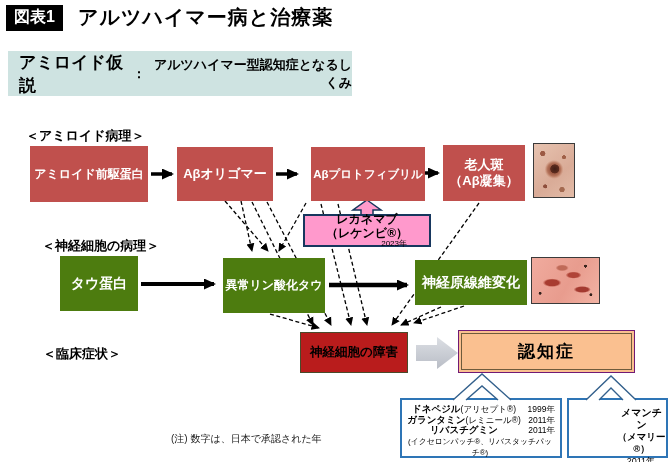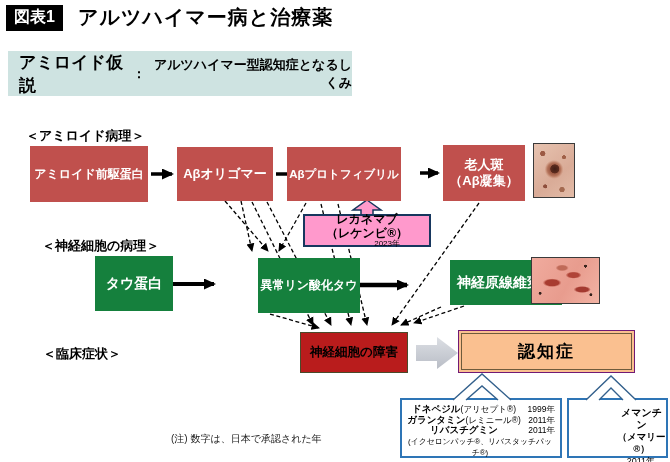--- a/index.html
+++ b/index.html
@@ -22,29 +22,29 @@
   .banner-title { font-size:17px; font-weight:bold; }
   .banner-colon { font-size:13px; font-weight:bold; margin:0 3px 0 4px; }
   .banner-sub { font-size:13px; font-weight:bold;text-align:right; }
 
   .section-label { font-size:13px; font-weight:bold; white-space:nowrap; }
 
   .box { display:flex; flex-direction:column; align-items:center; justify-content:center;
          text-align:center; box-sizing:border-box; font-weight:bold; line-height:1.25;
          white-space:nowrap; }
   .red  { background:#C0504D; color:#fff; }
-  .blue { background:#15803d; color:#fff;margin-left:35px; }
+  .blue { background:#4d7c0f; color:#fff; }
 
   .pink-box { left:303px; top:214px; width:128px; height:33px; background:#FF99CC;
               border:2px solid #17375E; box-sizing:border-box;
               display:flex; flex-direction:column; align-items:center; justify-content:center;
               font-weight:bold; line-height:1.1; }
   .pink-l1 { font-size:12px; }
   .pink-l2 { font-size:12px; display:flex; align-items:flex-end;flex-direction:column; }
-  .pink-year { font-size:8px; font-weight:normal; margin:0 8px -1px 1px; }
+  .pink-year { font-size:8px; font-weight:normal; margin:0 1px -1px 1px; }
 
   .yellow-box { left:300px; top:332px; width:108px; height:41px; background:#b91c1c;
                 border:1.4px solid #4A4A2A; font-size:12.5px; }
   .dementia-box { left:458px; top:330px; width:177px; height:43px; background:#FAC090;
                   border:1px solid #701a75;
                   box-shadow: inset 0 0 0 2px #FAC090, inset 0 0 0 3px #6e5b3c;
                   font-size:17px; letter-spacing:2px; }
 
   .drug-box { background:#fff; border:2px solid #2E75B6; box-sizing:border-box;padding-left:48px; }
   .drug-left { left:400px; top:398px; width:162px; height:60px; padding:4px 5px 2px 3px; }
@@ -136,21 +136,21 @@
   <span class="banner-colon">：</span>
   <span class="banner-sub">アルツハイマー型認知症となるしくみ</span>
 </div>
 
 <div class="abs section-label" style="left:26px; top:127px;">＜アミロイド病理＞</div>
 <div class="abs section-label" style="left:22px; top:237px;margin-left:20px;">＜神経細胞の病理＞</div>
 <div class="abs section-label" style="left:43px; top:345px;">＜臨床症状＞</div>
 
 <div class="abs box red" style="left:30px; top:146px; width:118px; height:56px; font-size:12px;">アミロイド前駆蛋白</div>
 <div class="abs box red" style="left:177px; top:147px; width:96px; height:54px; font-size:13px;">Aβオリゴマー</div>
-<div class="abs box red" style="left:287px; top:147px; width:114px; height:54px; font-size:11.5px;text-align:center;">Aβプロトフィブリル</div>
+<div class="abs box red" style="left:311px; top:147px; width:114px; height:54px; font-size:11.5px;text-align:center;">Aβプロトフィブリル</div>
 <div class="abs box red" style="left:443px; top:145px; width:82px; height:56px; font-size:13px;">
   <span>老人斑</span>
   <span>（Aβ凝集）</span>
 </div>
 <div class="abs histo histo1"></div>
 
 <div class="abs pink-box">
   <span class="pink-l1">レカネマブ</span>
   <span class="pink-l2">
     <span>（レケンビ®）</span>

